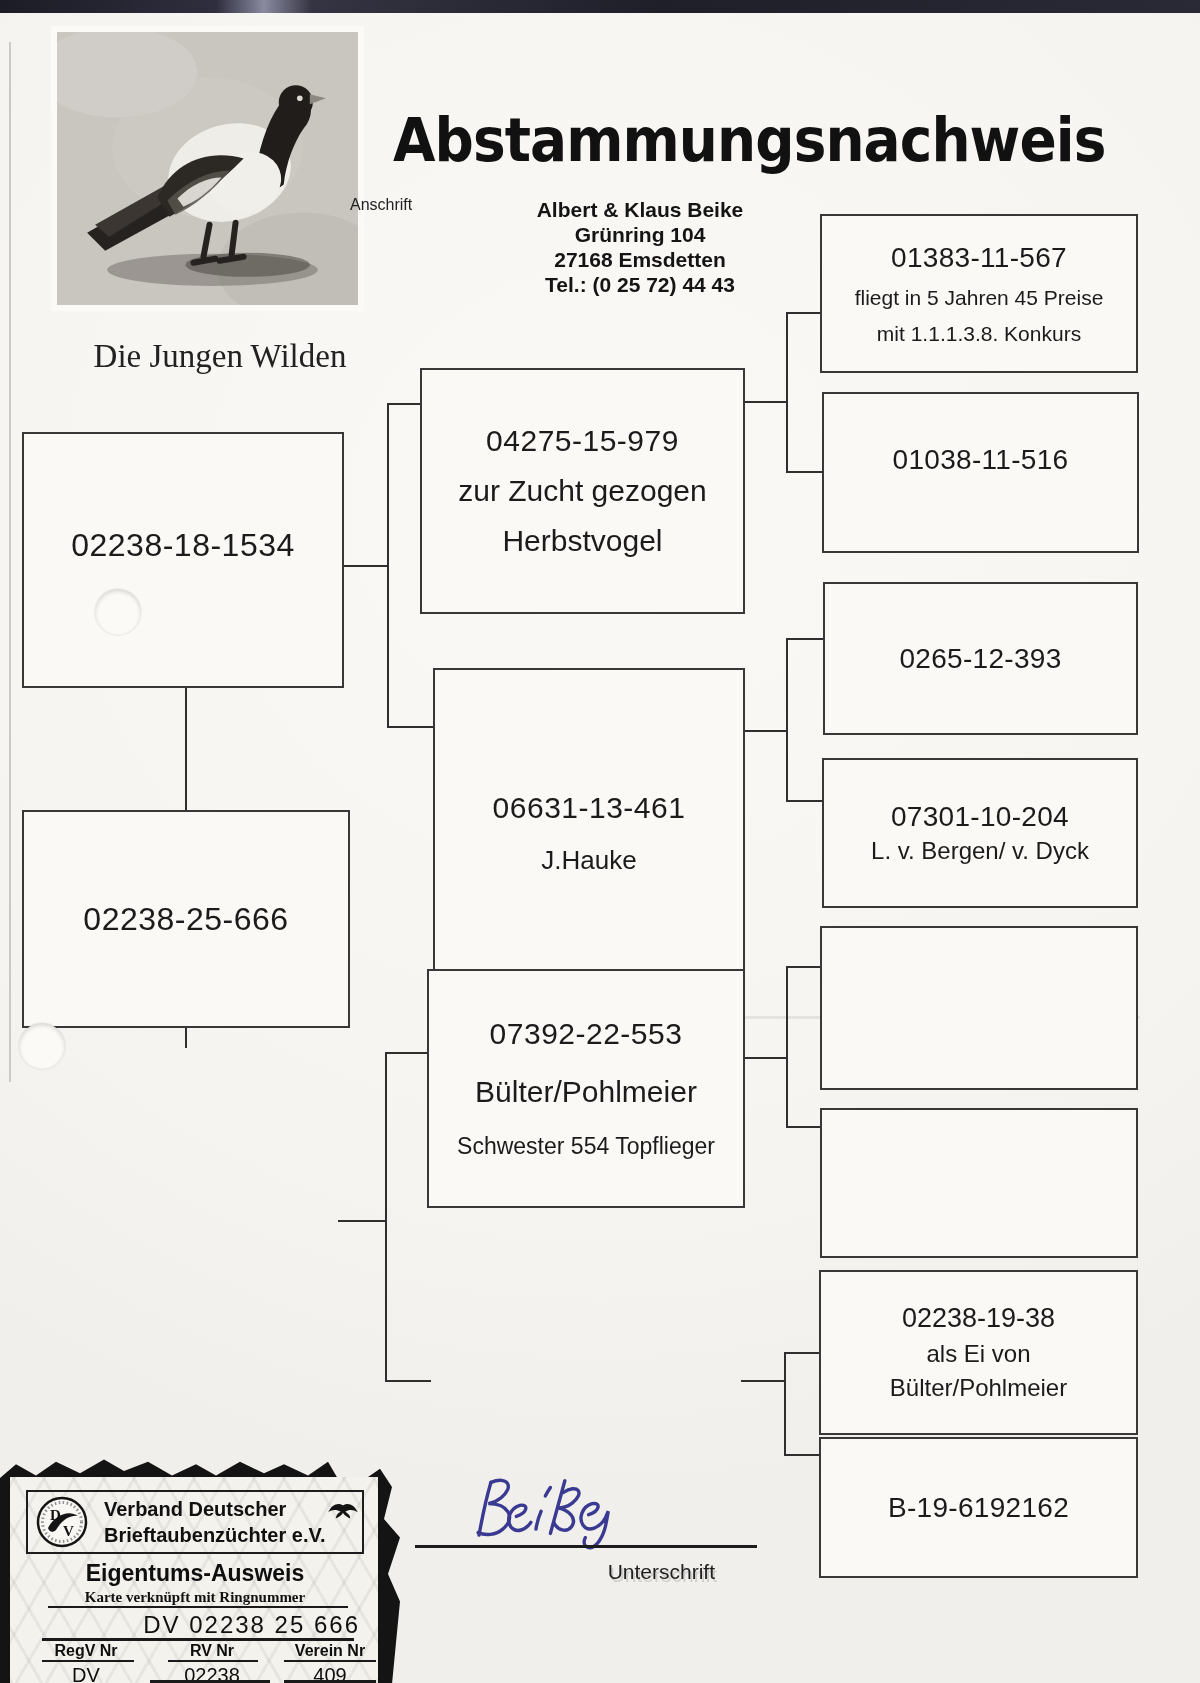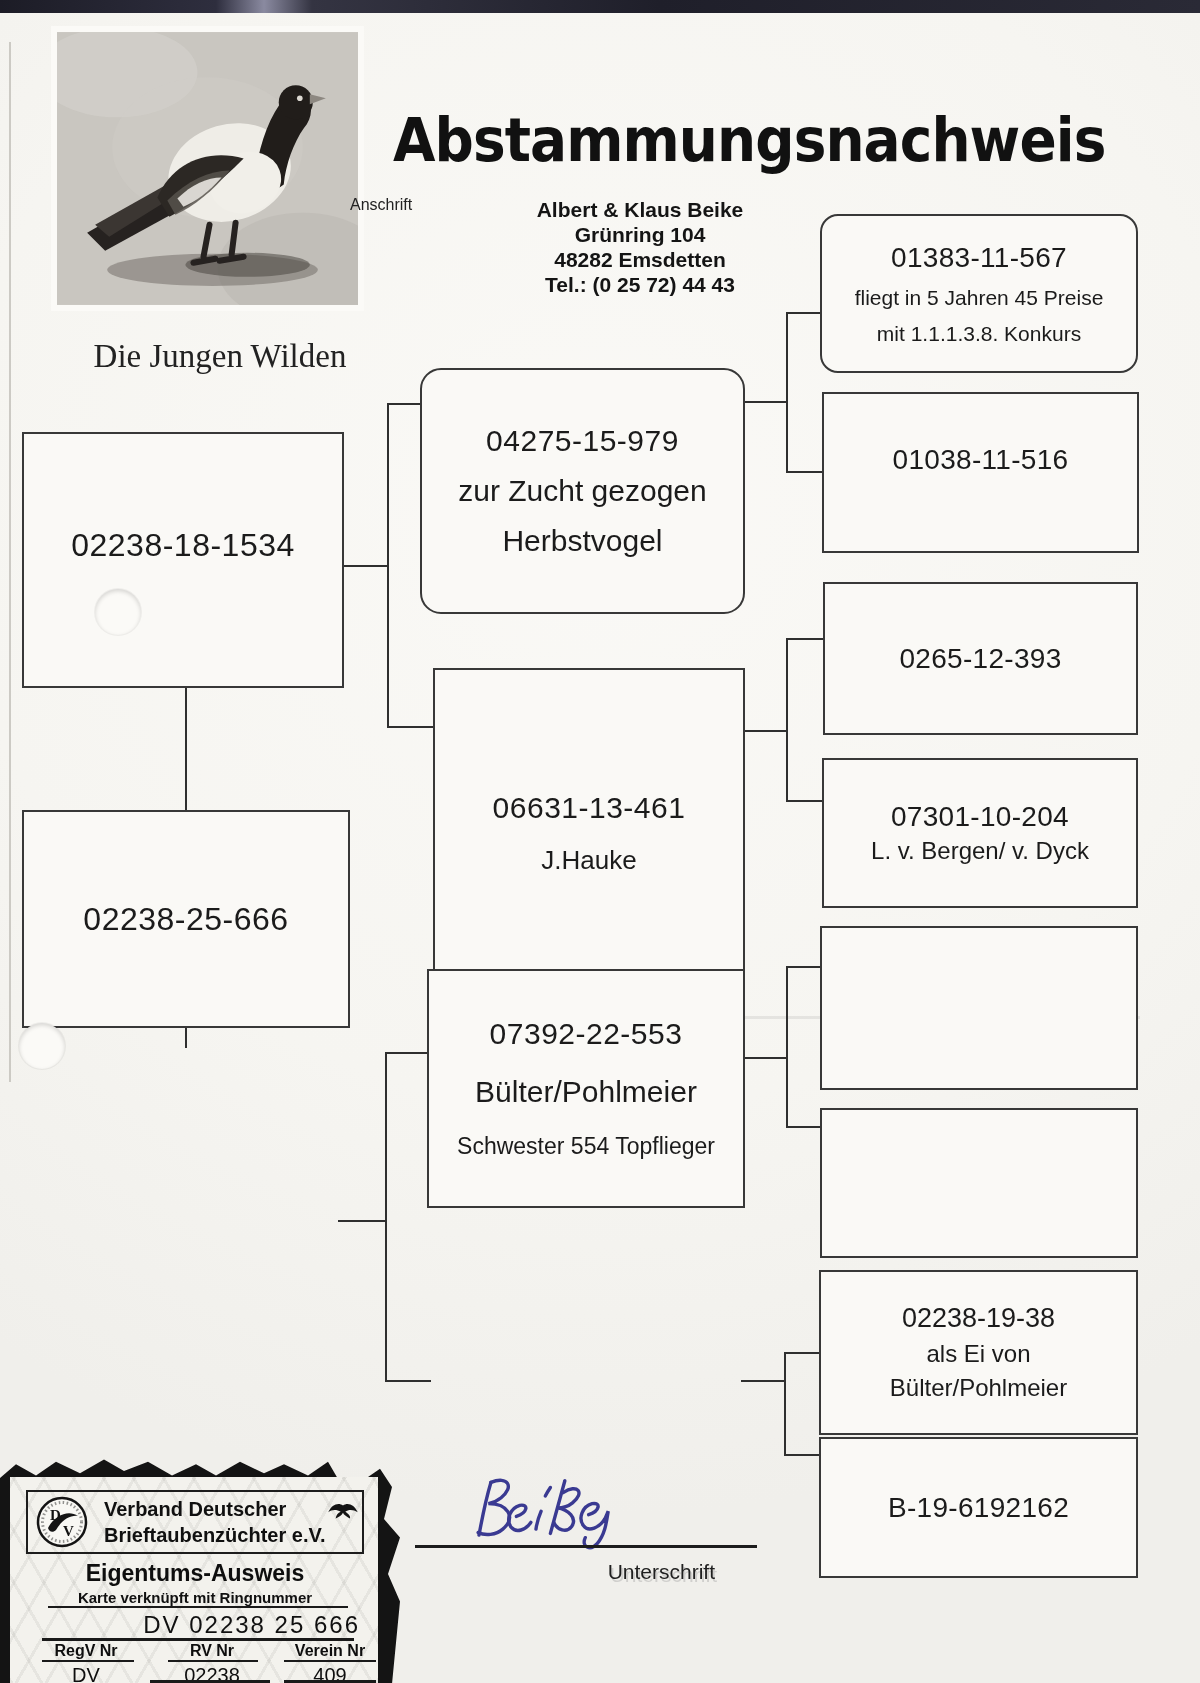--- a/index.html
+++ b/index.html
@@ -68,21 +68,21 @@
     position:absolute; left:10px; top:1477px; width:368px; height:206px;
     background-color:#f3f2ed;
     background-image:
       repeating-linear-gradient(60deg, rgba(115,115,110,.10) 0 3px, transparent 3px 26px),
       repeating-linear-gradient(-60deg, rgba(115,115,110,.10) 0 3px, transparent 3px 26px);
   }
   .card-header-box{position:absolute; left:26px; top:1490px; width:338px; height:64px; border:2px solid #1d1d1d; box-sizing:border-box;}
   .org-line1{position:absolute; left:104px; top:1498px; font-size:20px; font-weight:bold; color:#101010;}
   .org-line2{position:absolute; left:104px; top:1524px; font-size:20px; font-weight:bold; color:#101010;}
   .card-title{position:absolute; left:20px; top:1560px; width:350px; text-align:center; font-size:23px; font-weight:bold; color:#0e0e0e;}
-  .card-subtitle{position:absolute; left:20px; top:1589px; width:350px; text-align:center; font-size:15px; font-weight:bold; color:#101010;}
+  .card-subtitle{position:absolute; left:20px; top:1589px; width:350px; text-align:center; font-size:15px; font-weight:bold; color:#101010;font-family:Liberation Serif, serif;}
   .card-rule{position:absolute; background:#1a1a1a;}
   .card-ring{position:absolute; left:40px; top:1611px; width:320px; text-align:right; font-size:24px; letter-spacing:2px; color:#101010;}
   .col-label{position:absolute; top:1642px; font-size:16px; font-weight:bold; text-align:center; color:#0e0e0e;}
   .col-value{position:absolute; top:1664px; font-size:20px; text-align:center; color:#0e0e0e;}
 </style>
 </head>
 <body>
 
 <div class="page">
 
@@ -114,47 +114,47 @@
     </svg>
   </div>
   <div class="photo-caption">Die Jungen Wilden</div>
 
   <h1 class="title">Abstammungsnachweis</h1>
   <div class="anschrift">Anschrift</div>
 
   <div class="address">
     <div>Albert &amp; Klaus Beike</div>
     <div>Grünring 104</div>
-    <div>48282 Emsdetten</div>
+    <div>27168 Emsdetten</div>
     <div>Tel.: (0 25 72) 44 43</div>
   </div>
 
   <div class="pbox" style="left:22px; top:432px; width:322px; height:256px; padding-bottom:30px;">
     <div class="ring-lg">02238-18-1534</div>
   </div>
   <div class="pbox" style="left:22px; top:810px; width:328px; height:218px;">
     <div class="ring-lg">02238-25-666</div>
   </div>
 
-  <div class="pbox" style="left:420px; top:368px; width:325px; height:246px; gap:16px;border-radius:21px;">
+  <div class="pbox" style="left:420px; top:368px; width:325px; height:246px; gap:16px;">
     <div class="ring-md">04275-15-979</div>
     <div class="note-25">zur Zucht gezogen</div>
     <div class="note-25">Herbstvogel</div>
   </div>
   <div class="pbox" style="left:433px; top:668px; width:312px; height:330px; gap:20px;">
     <div class="ring-md">06631-13-461</div>
     <div class="note-26">J.Hauke</div>
   </div>
   <div class="pbox" style="left:427px; top:969px; width:318px; height:239px; gap:24px;">
     <div class="ring-md">07392-22-553</div>
     <div class="note-25">Bülter/Pohlmeier</div>
     <div class="note-23">Schwester 554 Topflieger</div>
   </div>
 
-  <div class="pbox" style="left:820px; top:214px; width:318px; height:159px; gap:12px;border-radius:18px;">
+  <div class="pbox" style="left:820px; top:214px; width:318px; height:159px; gap:12px;">
     <div class="ring-sm">01383-11-567</div>
     <div class="note-21">fliegt in 5 Jahren 45 Preise</div>
     <div class="note-21">mit 1.1.1.3.8. Konkurs</div>
   </div>
   <div class="pbox" style="left:822px; top:392px; width:317px; height:161px; padding-bottom:26px;">
     <div class="ring-sm">01038-11-516</div>
   </div>
   <div class="pbox" style="left:823px; top:582px; width:315px; height:153px;">
     <div class="ring-sm">0265-12-393</div>
   </div>

